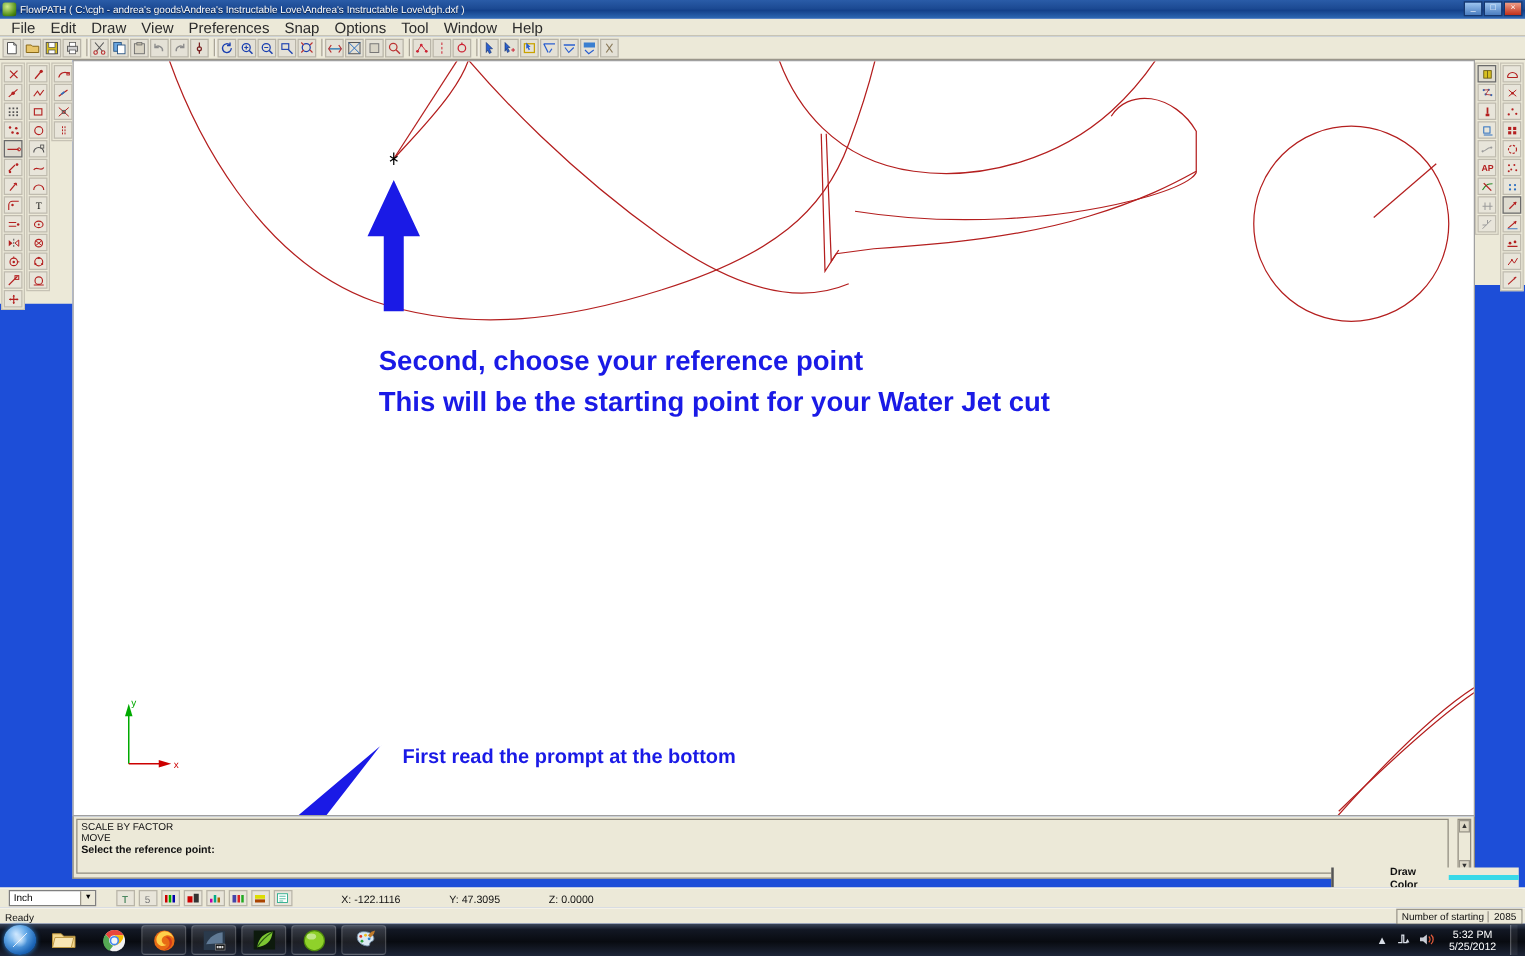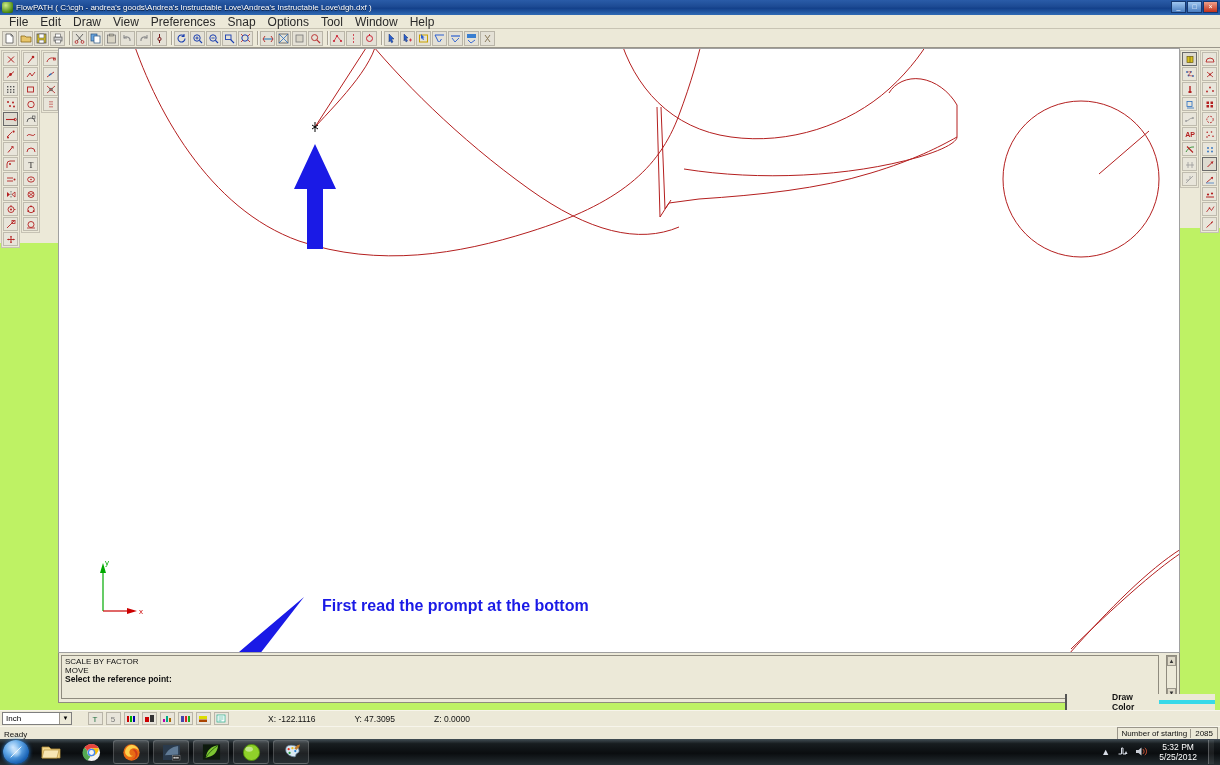--- a/index.html
+++ b/index.html
@@ -6,21 +6,21 @@
   html, body {
     margin: 0; padding: 0;
     width: 1220px; height: 765px;
     overflow: hidden;
     font-family: "Liberation Sans", sans-serif;
     background: #000;
   }
   #app {
     position: relative;
     width: 1220px; height: 765px;
-    background: #bef264;
+    background: #1d4ed8;
   }
 
   
   #titlebar {
     position: absolute; left: 0; top: 0; width: 1220px; height: 15px;
     background: linear-gradient(180deg, #2a5ca8 0%, #1c4a93 45%, #13408a 55%, #2f6ab5 100%);
     display: flex; align-items: center;
     color: #fff;
   }
   #titlebar .tb-icon {
@@ -169,21 +169,21 @@
     padding-left: 3px;
   }
   #drawcolor-bar .dc-label { font-size: 8.5px; font-weight: bold; color: #111; margin-left: 42px; }
   #drawcolor-bar .dc-swatch { width: 62px; height: 4px; background: #38d9e8; }
 
   
   #statusbar {
     position: absolute; left: 0; top: 710px; width: 1220px; height: 16px;
     background: #ece9d8;
     border-top: 1px solid #f7f5ec;
-    display: flex; align-items: center; gap: 3px; padding-left: 2px;
+    display: flex; align-items: center; gap: 3px; padding-left: 7px;
   }
   #unit-select {
     width: 70px; height: 13px;
     background: #fff; border: 1px solid #7f7f7f;
     font-size: 8px; line-height: 11px; padding-left: 3px;
     display: flex; align-items: center; justify-content: space-between;
     color: #000;
   }
   #unit-select .arrow {
     width: 12px; height: 11px; background: #ece9d8;
@@ -875,20 +875,24 @@
       <g>
         <polygon points="256,95 235,140 248,140 248,200 264,200 264,140 277,140" fill="#1a1ae6"></polygon>
       </g>
 
       <g>
         <polygon points="245,548 167,614 180,606 144,634 160,630 152,636 196,616 186,624" fill="#1a1ae6"></polygon>
         <polygon points="248,546 166,616 152,603 142,634 178,630 168,615" fill="#1a1ae6"></polygon>
       </g>
     </svg>
 
+    <div class="anno-text" id="anno-second">
+      <div>Second, choose your reference point</div>
+      <div>This will be the starting point for your Water Jet cut</div>
+    </div>
     <div class="anno-text" id="anno-first">First read the prompt at the bottom</div>
   </div>
 
   <div id="promptarea">
     <div id="prompt-box">
       <div class="pl">SCALE BY FACTOR</div>
       <div class="pl">MOVE</div>
       <div class="pl bold">Select the reference point:</div>
     </div>
     <div id="prompt-scroll">

